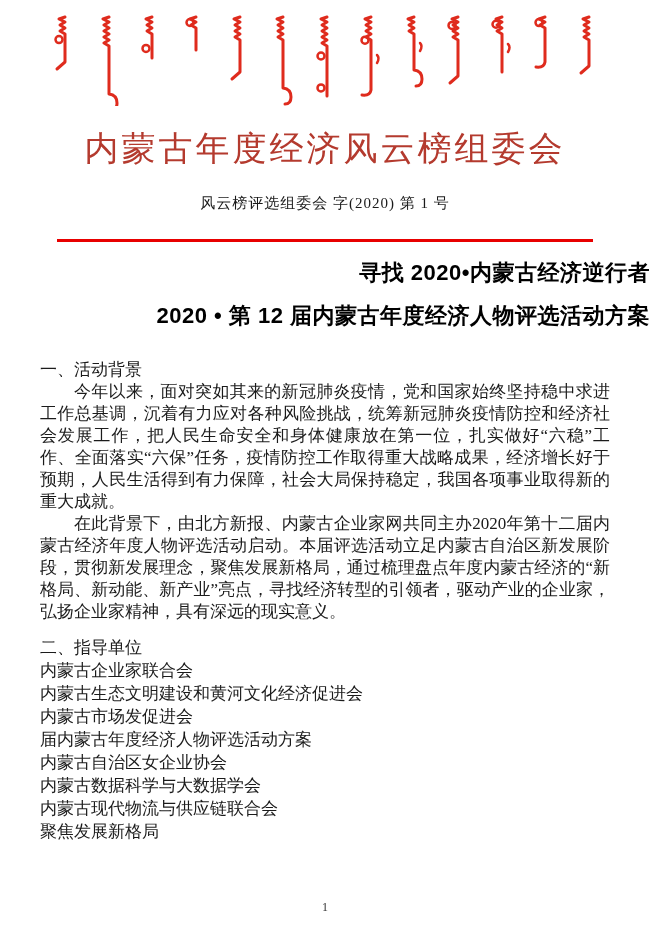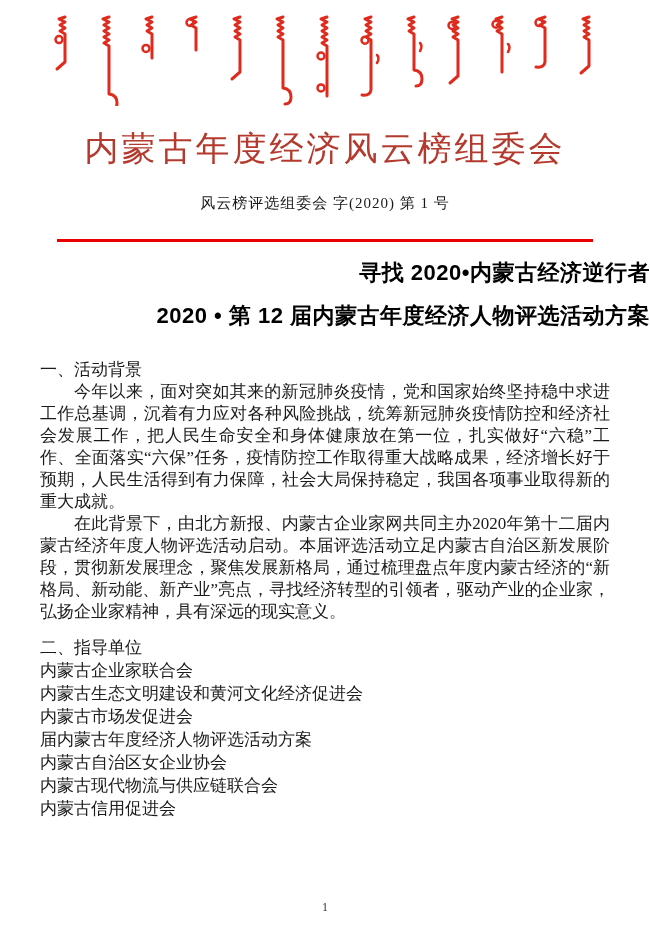--- a/index.html
+++ b/index.html
@@ -144,20 +144,21 @@
     <p class="para">今年以来，面对突如其来的新冠肺炎疫情，党和国家始终坚持稳中求进工作总基调，沉着有力应对各种风险挑战，统筹新冠肺炎疫情防控和经济社会发展工作，把人民生命安全和身体健康放在第一位，扎实做好“六稳”工作、全面落实“六保”任务，疫情防控工作取得重大战略成果，经济增长好于预期，人民生活得到有力保障，社会大局保持稳定，我国各项事业取得新的重大成就。</p>
     <p class="para">在此背景下，由北方新报、内蒙古企业家网共同主办2020年第十二届内蒙古经济年度人物评选活动启动。本届评选活动立足内蒙古自治区新发展阶段，贯彻新发展理念，聚焦发展新格局，通过梳理盘点年度内蒙古经济的“新格局、新动能、新产业”亮点，寻找经济转型的引领者，驱动产业的企业家，弘扬企业家精神，具有深远的现实意义。</p>
 
     <div class="sec-heading second">二、指导单位</div>
     <div class="org-list" id="org-list">
         <div>内蒙古企业家联合会</div>
         <div>内蒙古生态文明建设和黄河文化经济促进会</div>
         <div>内蒙古市场发促进会</div>
         <div>届内蒙古年度经济人物评选活动方案</div>
         <div>内蒙古自治区女企业协会</div>
+        <div>内蒙古数据科学与大数据学会</div>
         <div>内蒙古现代物流与供应链联合会</div>
-        <div>内蒙古信用促进会</div>
+        <div>聚焦发展新格局</div>
       </div>
   </div>
 
   <div class="page-number">1</div>
 
 </div>
 
 </body></html>

